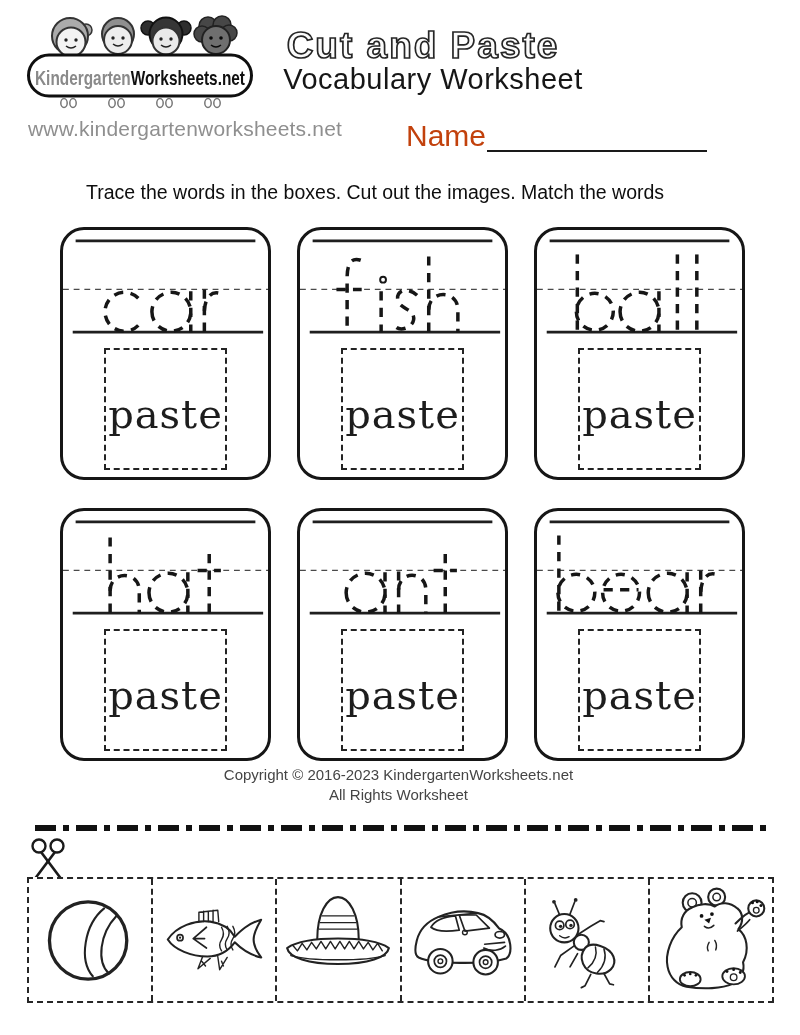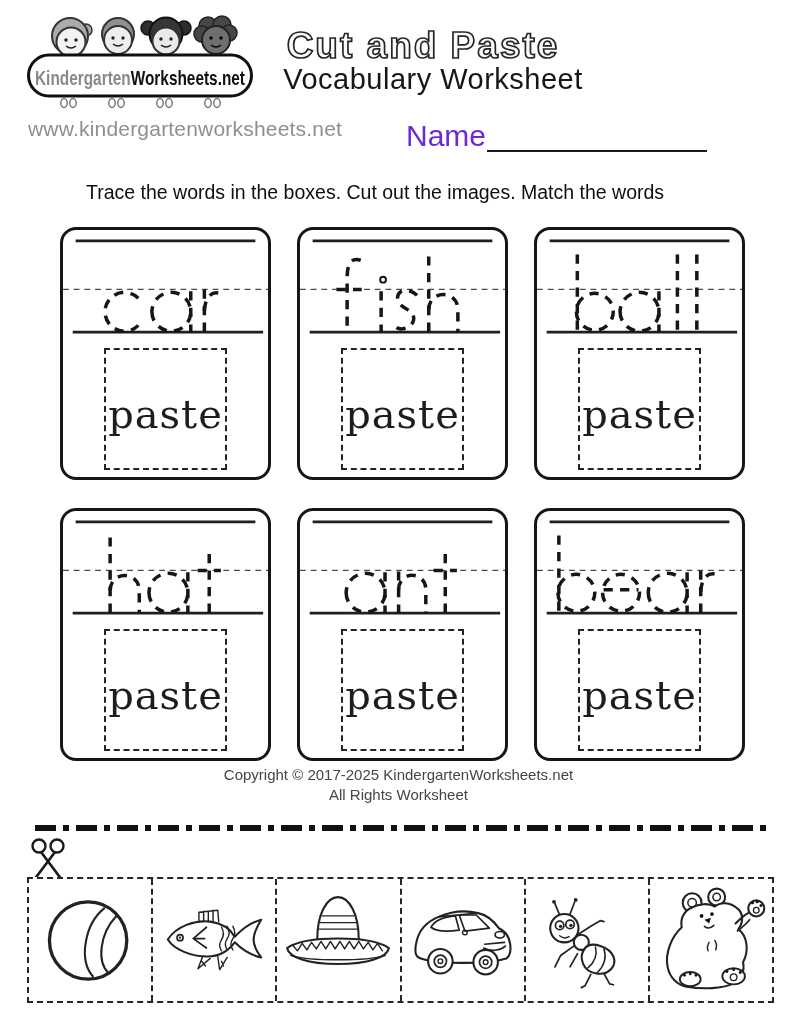--- a/index.html
+++ b/index.html
@@ -8,26 +8,26 @@
   .page{position:absolute;inset:0;background:#fff}
 
   .logo{position:absolute;left:26px;top:8px;width:230px;height:106px}
   .website{position:absolute;left:28px;top:117px;font-size:21px;color:#8f8f8f;letter-spacing:.2px}
 
   .title1{position:absolute;left:203px;top:20px;width:440px;height:48px}
   .title1 text{font-family:"Liberation Sans",sans-serif;font-size:37px;font-weight:bold;letter-spacing:2px;
                fill:#fbfbfb;stroke:#262626;stroke-width:1.7px;paint-order:stroke stroke-linejoin:round}
   .title2{position:absolute;left:33px;top:63px;width:800px;text-align:center;font-size:29px;color:#161616;letter-spacing:.5px}
 
-  .name-label{position:absolute;left:406px;top:119px;font-size:30px;color:#6d28d9}
+  .name-label{position:absolute;left:406px;top:119px;font-size:30px;color:#c2410c}
   .name-line{position:absolute;left:487px;top:150px;width:220px;border-top:2.5px solid #1a1a1a}
 
   .instructions{position:absolute;left:86px;top:180px;font-size:19.5px;line-height:25.5px;color:#0e0e0e}
 
-  .word-card{position:absolute;width:211px;height:253px;border:3px solid #161616;border-radius:16px;background:#fff}
+  .word-card{position:absolute;width:211px;height:253px;border:3px solid #161616;border-radius:24px;background:#fff}
   .c1{left:60px;top:227px}.c2{left:297px;top:227px}.c3{left:534px;top:227px}
   .c4{left:60px;top:508px}.c5{left:297px;top:508px}.c6{left:534px;top:508px}
   .word-svg{position:absolute;left:0;top:0;width:205px;height:113px;overflow:visible}
   .guide-solid{stroke:#1f1f1f;stroke-width:3;fill:none}
   .guide-dash{stroke:#4a4a4a;stroke-width:1.4;stroke-dasharray:6 5;fill:none}
   .trace{stroke:#161616;stroke-width:3.6;fill:none;stroke-dasharray:9.5 7.5;stroke-linecap:butt}
   .trace-dot{stroke:#161616;stroke-width:2;fill:none}
   .paste-box{position:absolute;left:41px;top:118px;width:123px;height:122px;border:2px dashed #232323;
              display:flex;align-items:center;justify-content:center;padding-top:10px;
              font-family:"DejaVu Serif",serif;font-size:40px;color:#1d1d1d;letter-spacing:1px}
@@ -199,21 +199,21 @@
         <path d="M 154.5 63 L 154.5 105" class="trace"></path>
         <path d="M 168.5 61 L 168.5 105" class="trace"></path>
         <path d="M 168.5 83 C 169.5 66 178.5 61 188.5 67" class="trace"></path>
       </svg>
     <div class="paste-box">
         <span>paste</span>
       </div>
   </div>
 
   <div class="copyright">
-    <div>Copyright © 2017-2025 KindergartenWorksheets.net</div>
+    <div>Copyright © 2016-2023 KindergartenWorksheets.net</div>
     <div>All Rights Worksheet</div>
   </div>
 
   <div class="cutline"></div>
   <svg class="scissors" viewBox="0 0 46 47">
     <circle cx="12" cy="9" r="6.5" stroke="#1a1a1a" stroke-width="2.4" fill="none"></circle>
     <circle cx="30" cy="9" r="6.5" stroke="#1a1a1a" stroke-width="2.4" fill="none"></circle>
     <path d="M14 15 L35 43" stroke="#1a1a1a" stroke-width="2.6" fill="none"></path>
     <path d="M28 15 L7 43" stroke="#1a1a1a" stroke-width="2.6" fill="none"></path>
     <circle cx="21" cy="24.5" r="1.5" fill="#1a1a1a"></circle>

